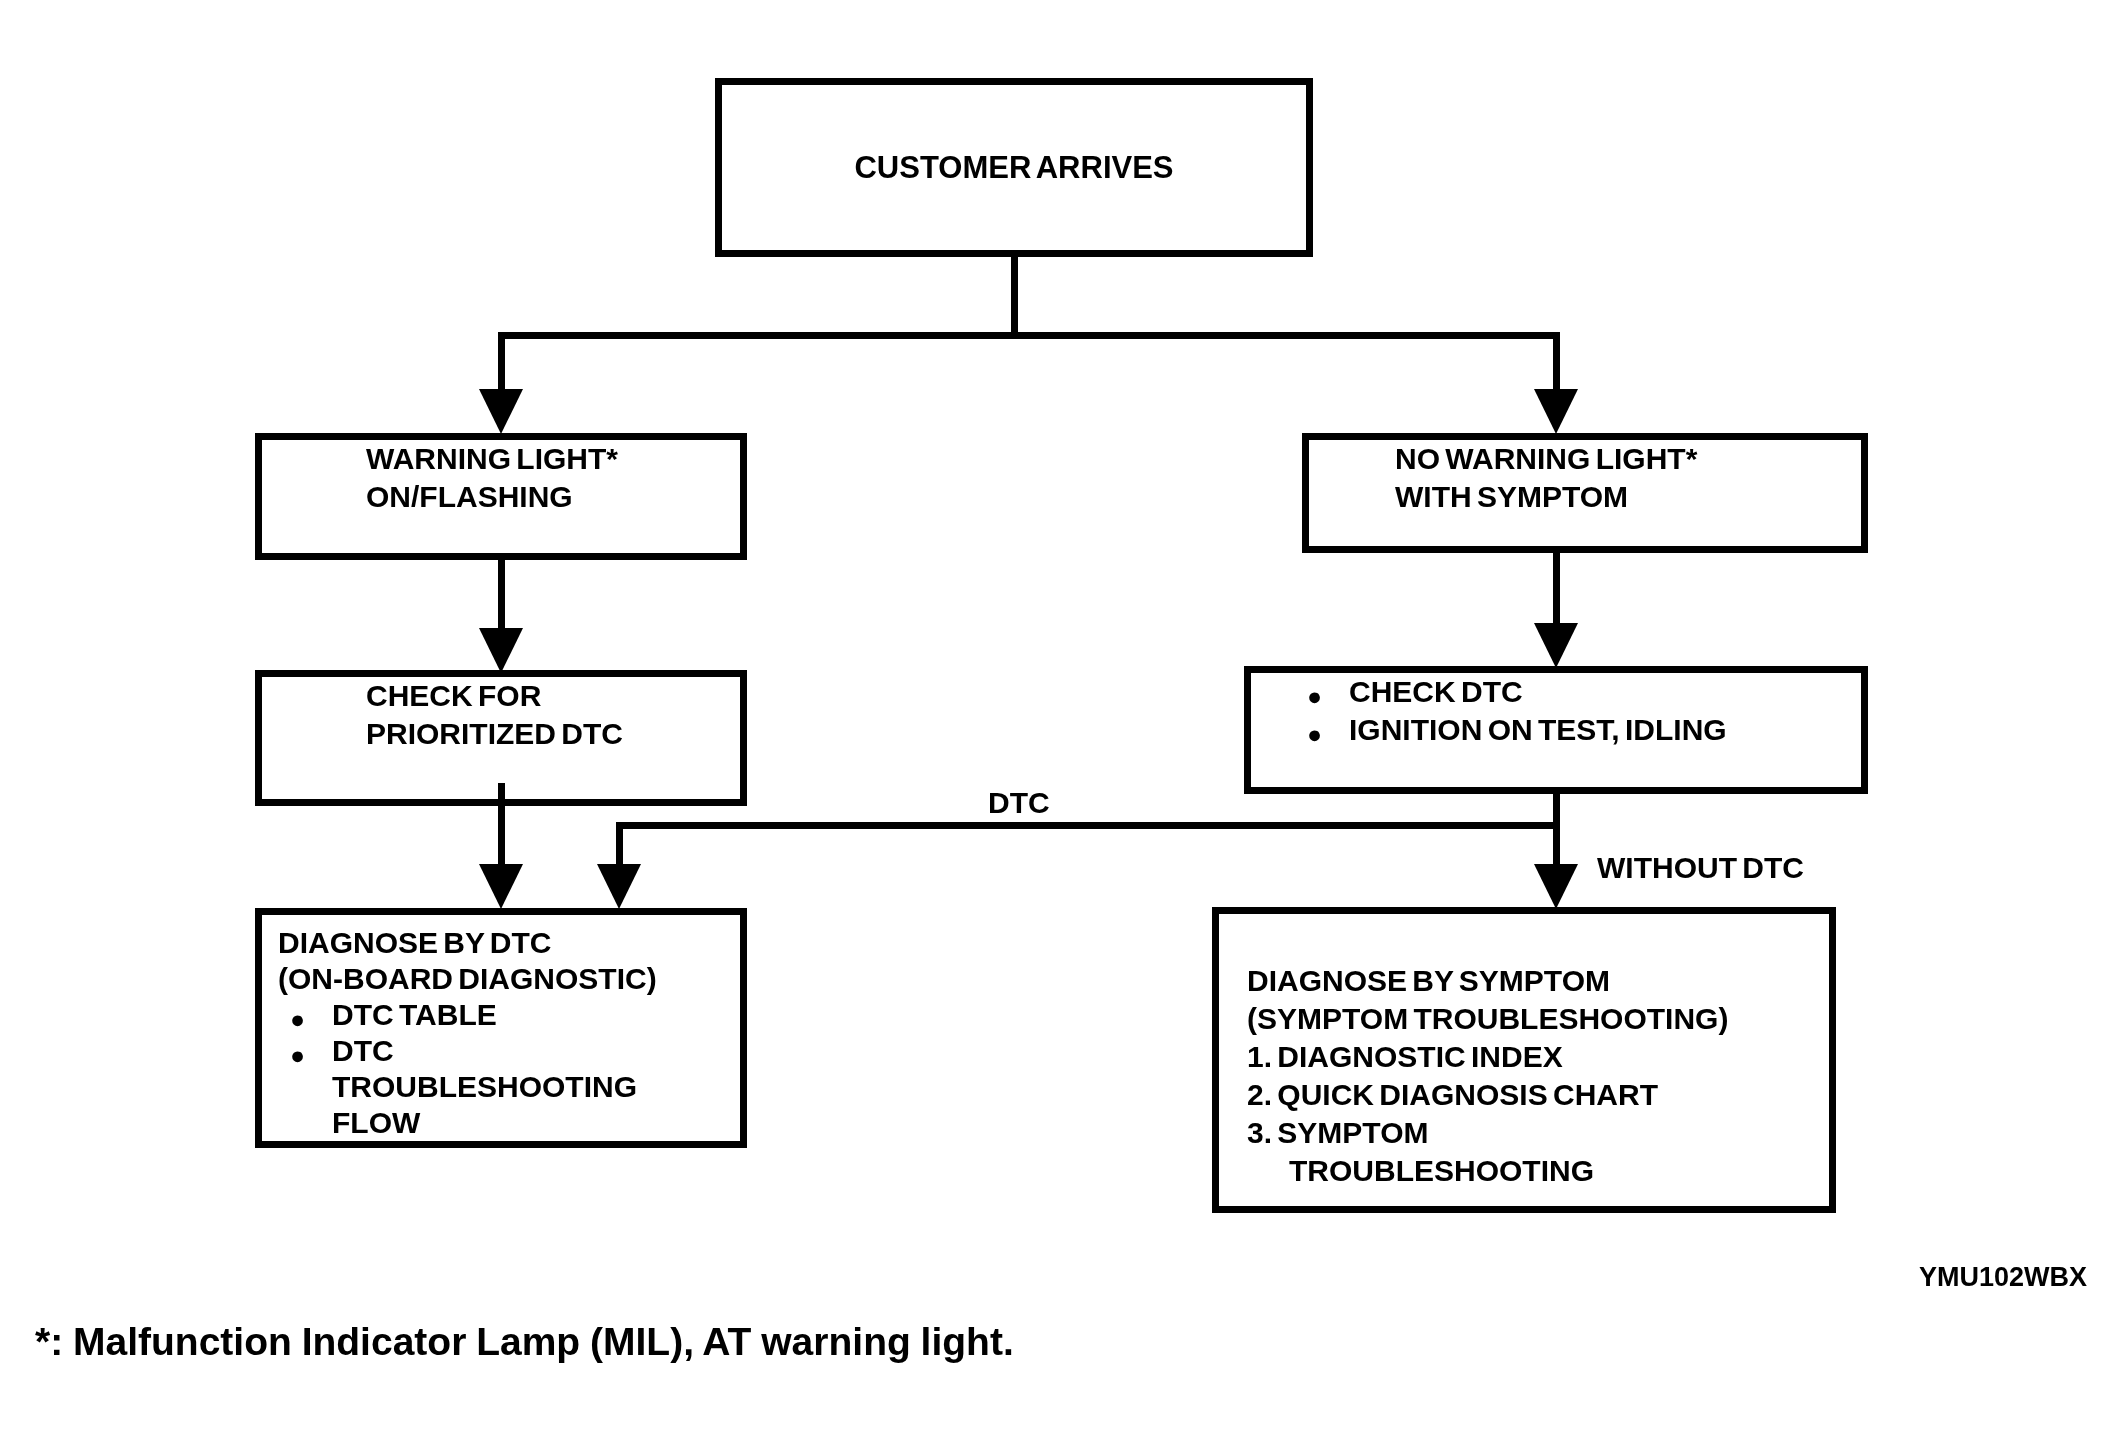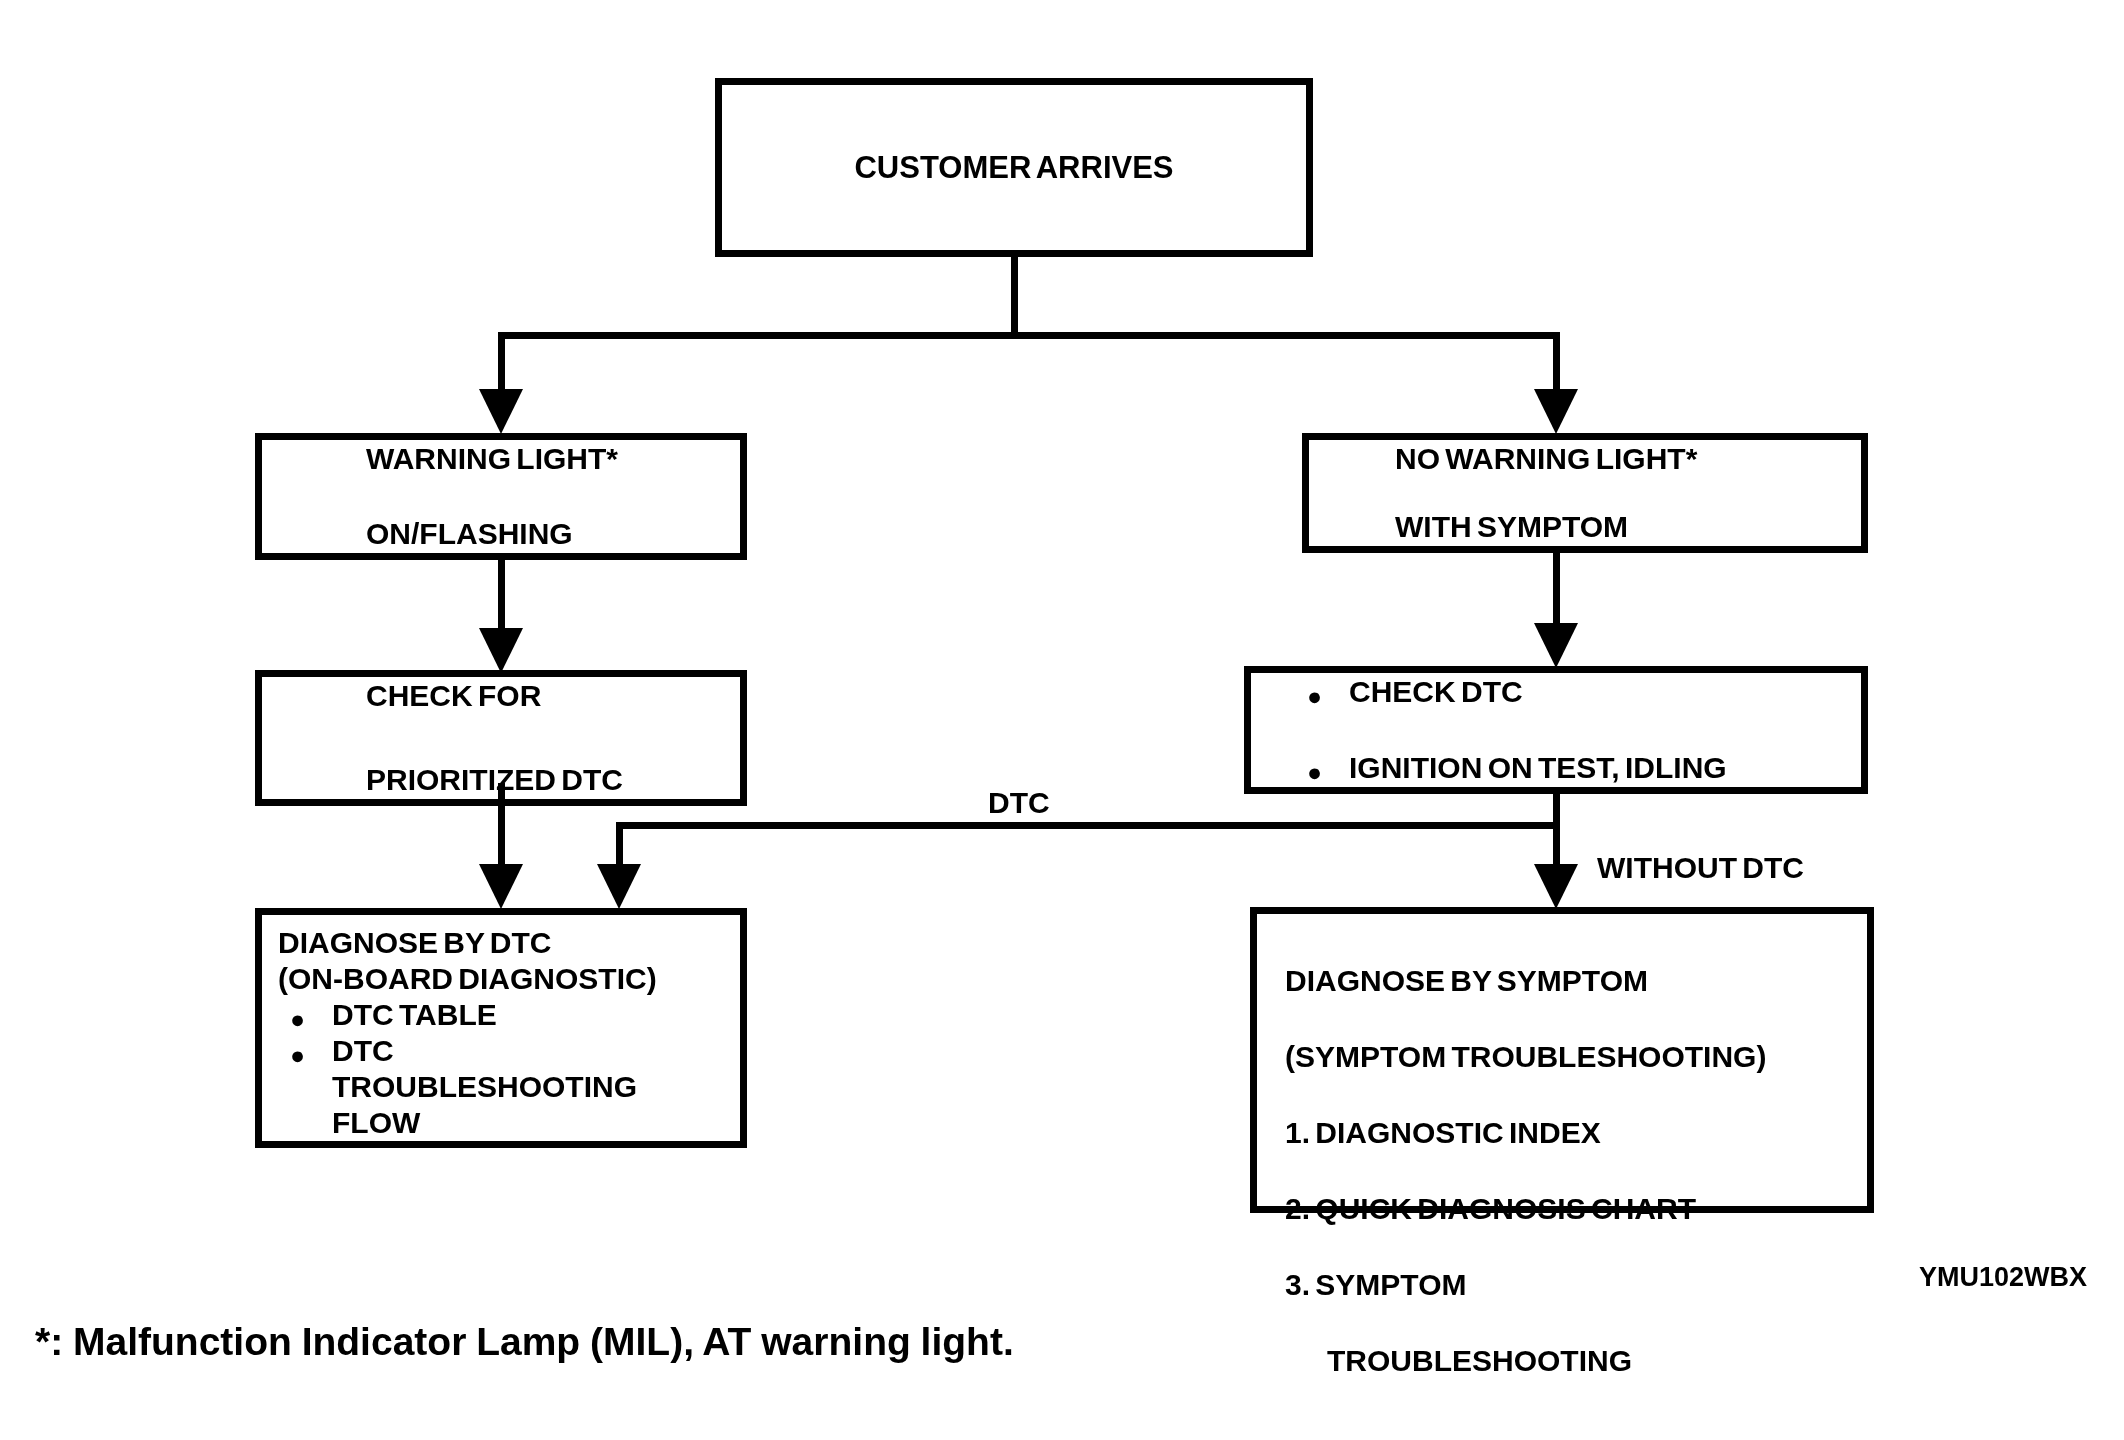--- a/index.html
+++ b/index.html
@@ -7,21 +7,21 @@
   html,body { margin:0; padding:0; background:var(--paper); }
   .canvas {
     position:relative; width:2124px; height:1440px;
     background:var(--paper);
     font-family:"Liberation Sans","DejaVu Sans",sans-serif;
     font-weight:700; color:var(--ink);
     word-spacing:-3px; letter-spacing:0;border-radius:23px;
   }
   .node {
     position:absolute; border:7px solid var(--ink); background:var(--paper);
-    display:flex; flex-direction:column; justify-content:space-between;
+    display:flex; flex-direction:column; justify-content:flex-start;
     font-size:30px; line-height:38px;
   }
   .node .line { white-space:nowrap; }
   .node--center { align-items:center; justify-content:center; font-size:31px; }
   .bline { position:relative; padding-left:42px; white-space:nowrap; }
   .marker { position:absolute; left:0; top:4px; font-size:25px; }
   .cont { padding-left:42px; white-space:nowrap; }
   .ind { margin-left:12px; }
   .ind2 { padding-left:54px; }
   .vline, .hline { position:absolute; background:var(--ink); }
@@ -81,21 +81,21 @@
       <span>DTC TABLE</span>
     </div>
     <div class="bline ind">
       <span class="marker">●</span>
       <span>DTC</span>
     </div>
     <div class="cont ind2">TROUBLESHOOTING</div>
     <div class="cont ind2">FLOW</div>
   </div>
 
-  <div class="node" style="left:1250px; top:907px; width:624px; height:306px; padding-left:28px; padding-top:48px; justify-content:flex-start;gap:38px;">
+  <div class="node" style="left:1212px; top:907px; width:624px; height:306px; padding-left:28px; padding-top:48px; justify-content:flex-start;">
     <div class="line">DIAGNOSE BY SYMPTOM</div>
     <div class="line">(SYMPTOM TROUBLESHOOTING)</div>
     <div class="line">1. DIAGNOSTIC INDEX</div>
     <div class="line">2. QUICK DIAGNOSIS CHART</div>
     <div class="line">3. SYMPTOM</div>
     <div class="cont">TROUBLESHOOTING</div>
   </div>
 
   <div class="vline" style="left:1011px; top:255px; height:84px;"></div>
   <div class="hline" style="left:498px; top:332px; width:1062px;"></div>

